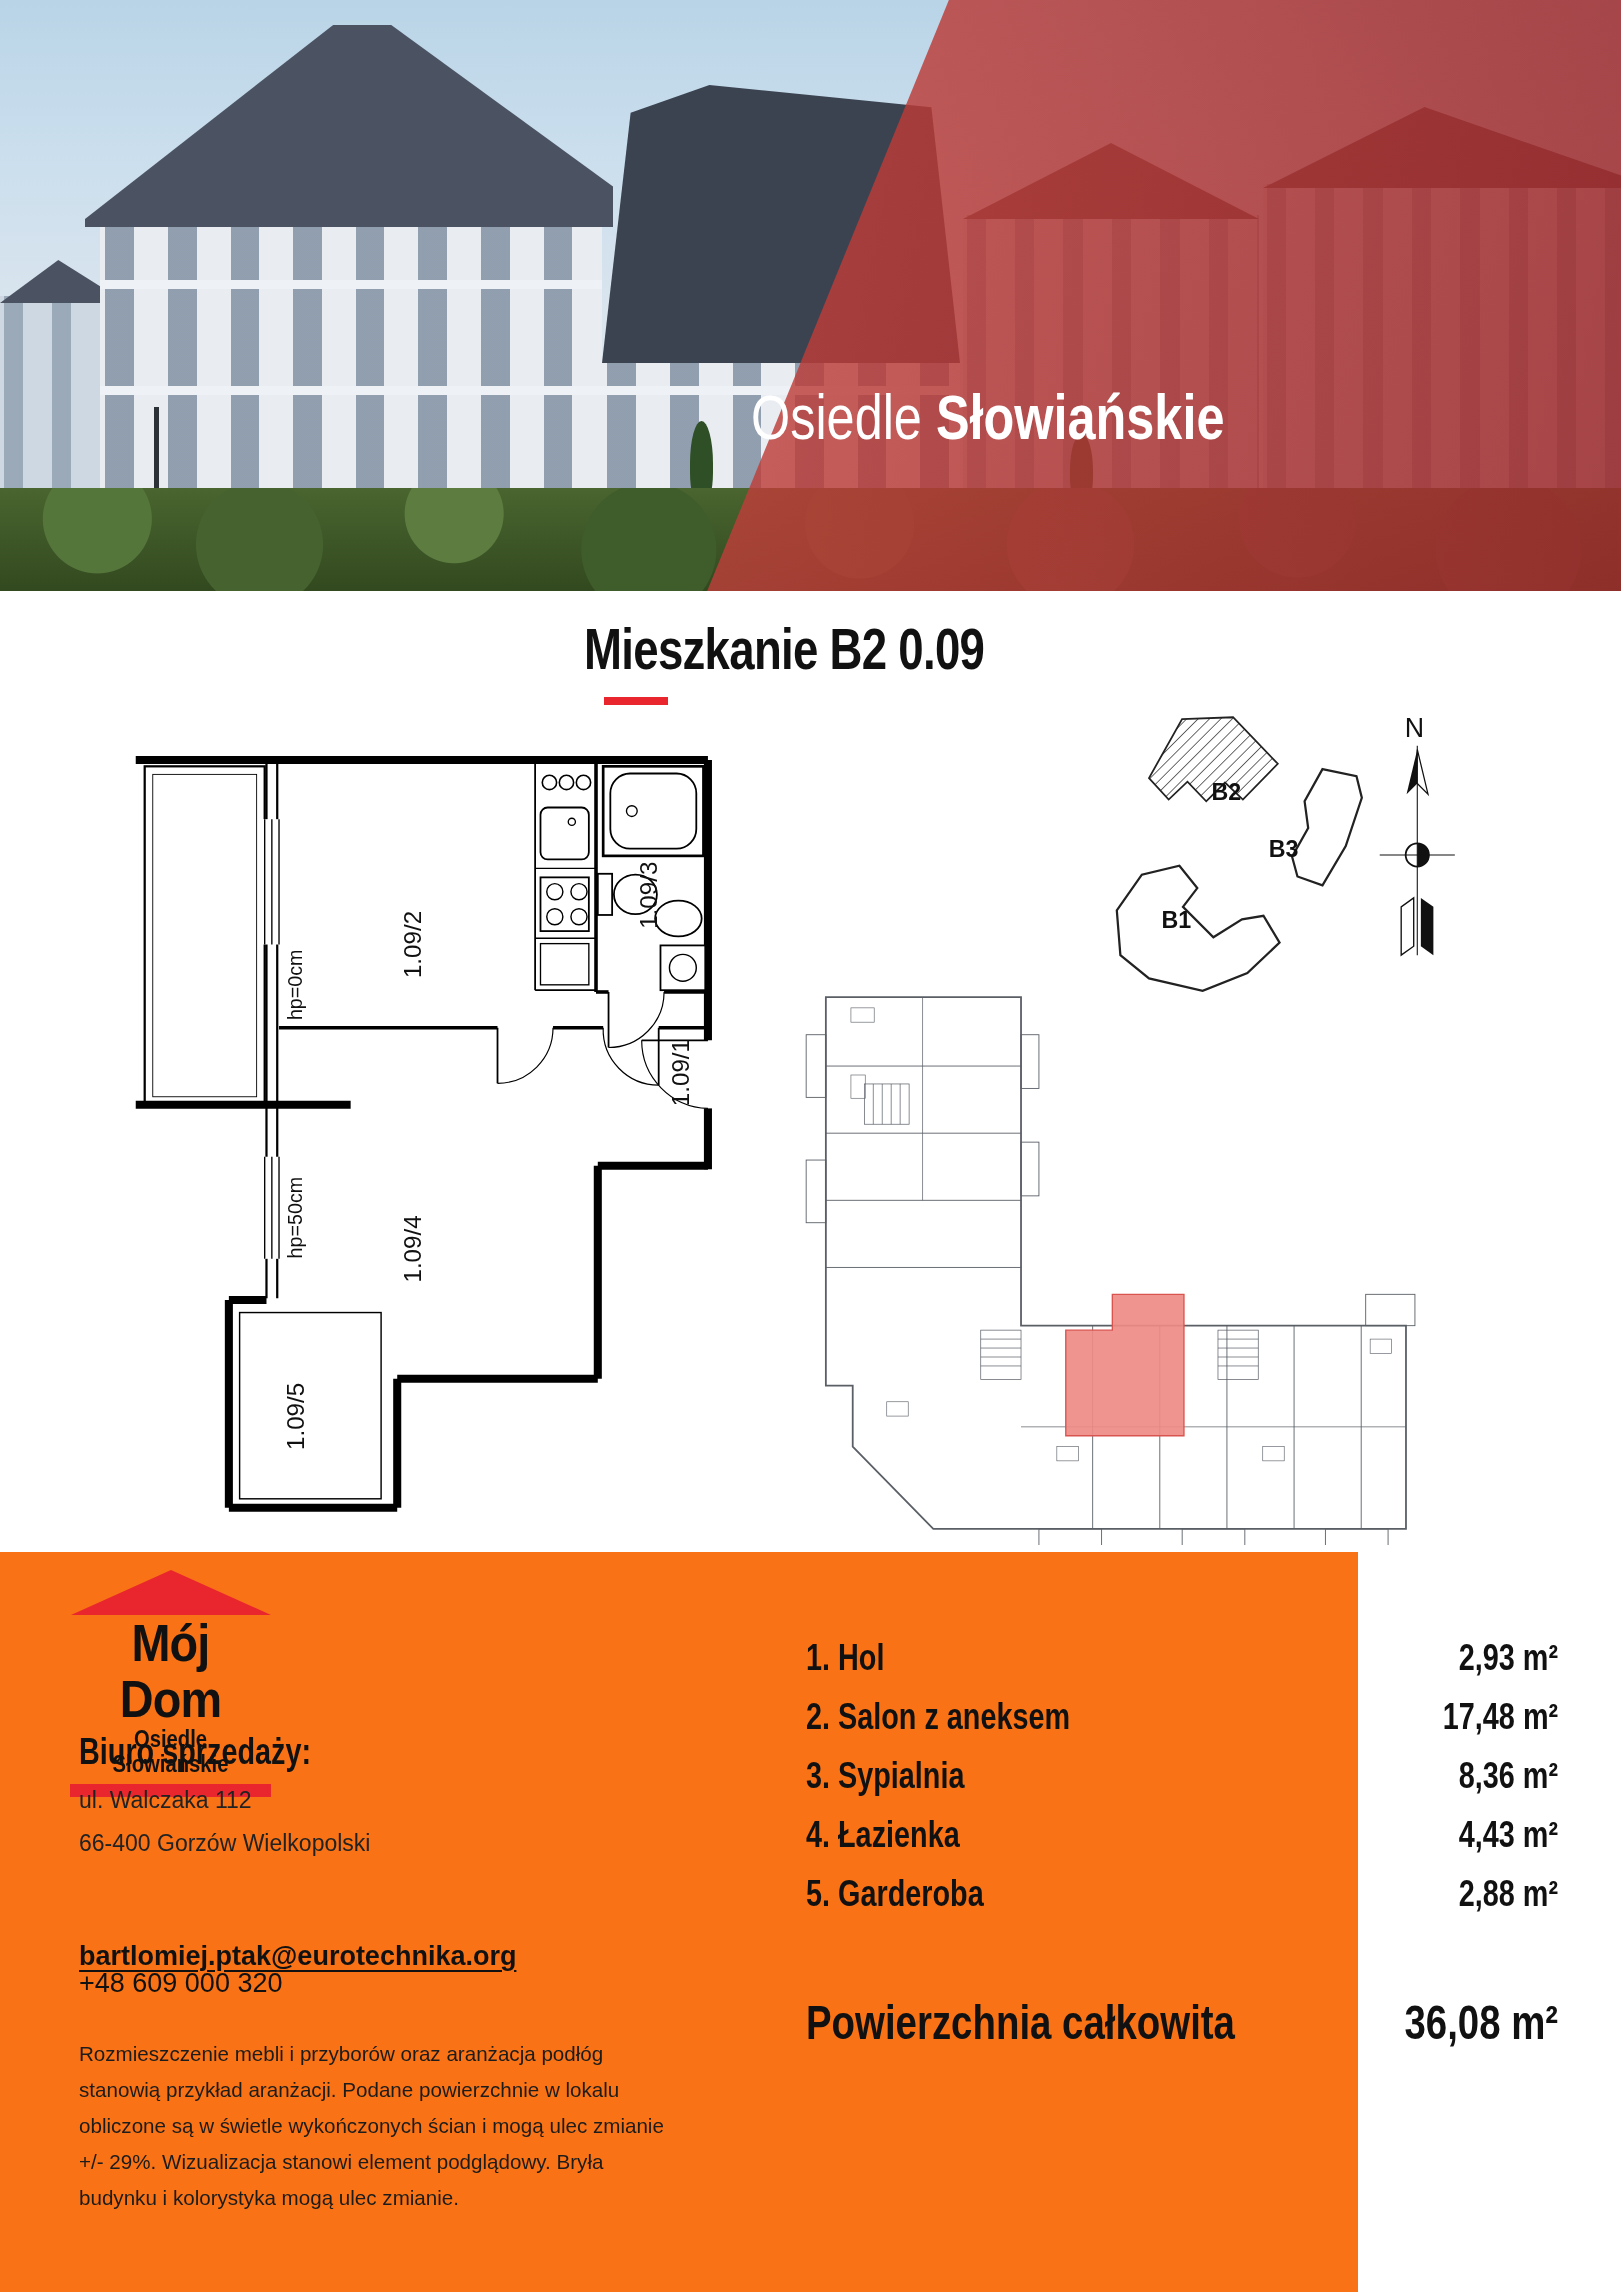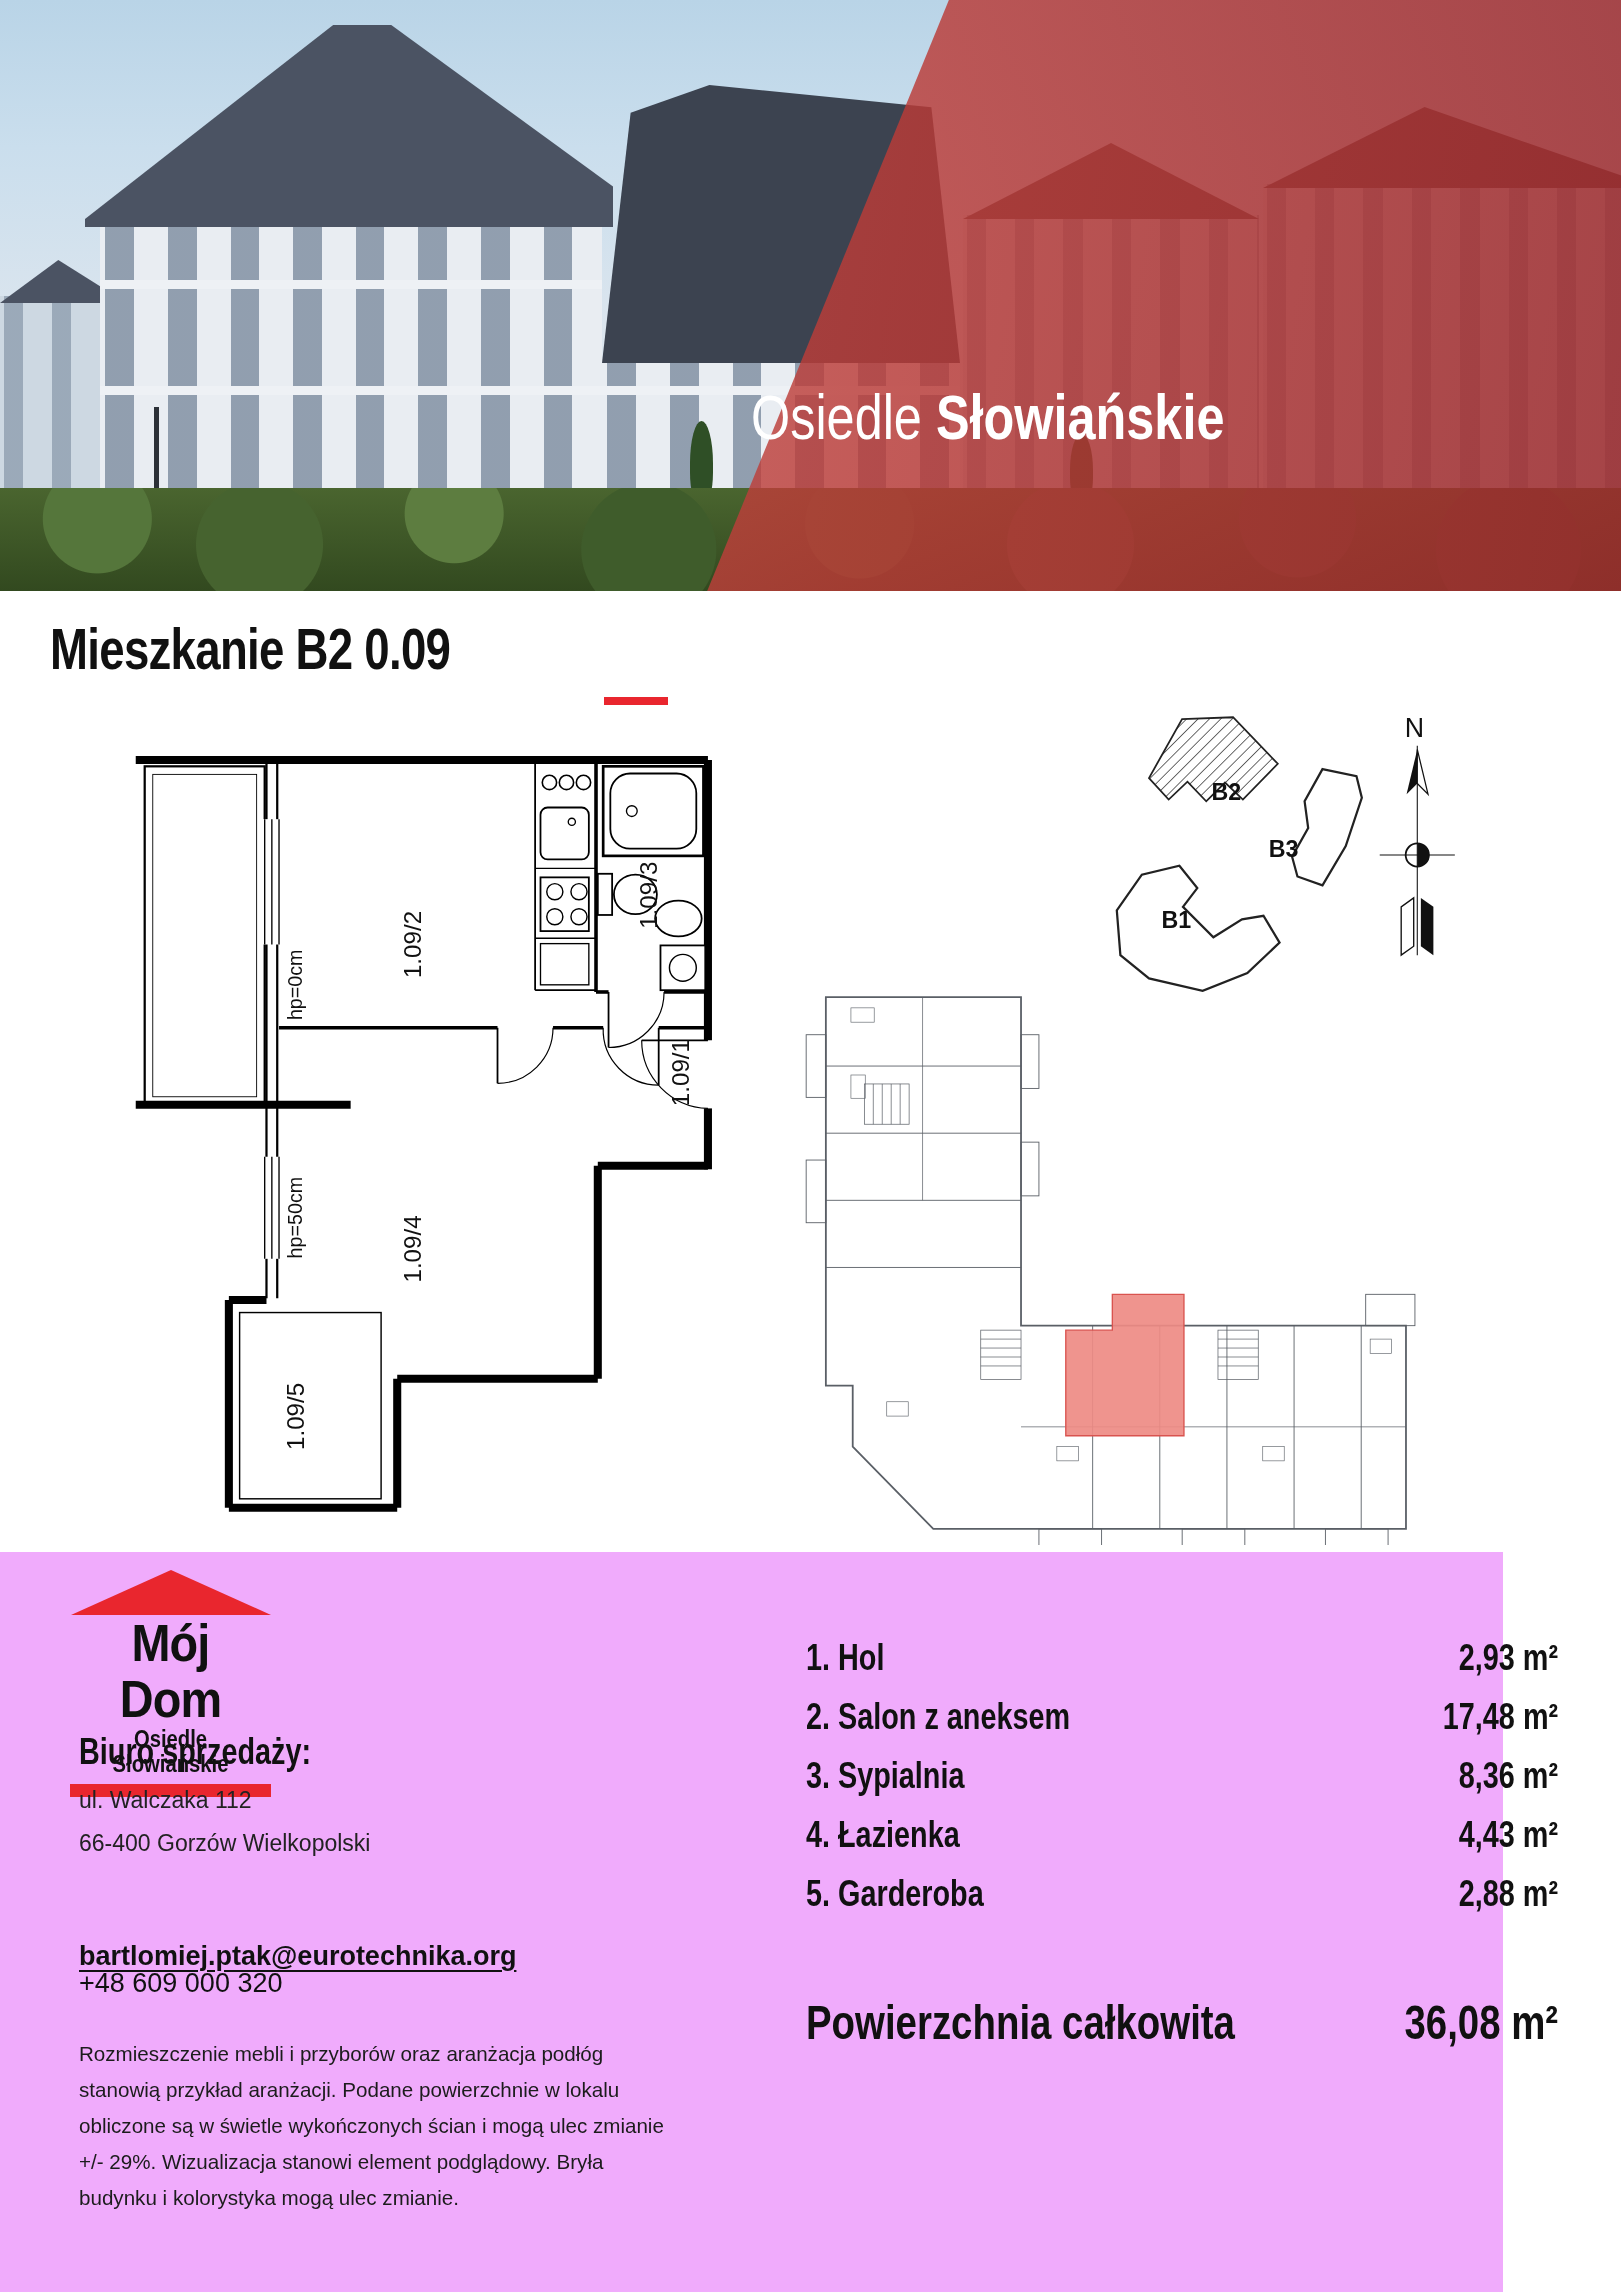--- a/index.html
+++ b/index.html
@@ -36,26 +36,26 @@
       linear-gradient(180deg,#4a652f 0%,#32491f 100%);}
   .cypress{position:absolute;width:23px;background:#2f4f26;border-radius:50% 50% 40% 40%;}
   .red-overlay{position:absolute;left:0;top:0;width:1622px;height:591px;
     background:linear-gradient(100deg,rgba(210,92,84,0.80) 0%,rgba(186,58,54,0.82) 55%,rgba(158,42,44,0.85) 100%);
     clip-path:polygon(58.5% 0,100% 0,100% 100%,43.6% 100%);}
   .hero-title{position:absolute;left:751px;top:383px;font-size:63px;color:#fff;line-height:1.1;}
   .hero-title .w1{font-weight:normal;}
   .hero-title .w2{font-weight:bold;}
 
   
-  .page-title-wrap{left:0;top:616px;width:1569px;}
+  .page-title-wrap{left:0;top:616px;width:1569px;text-align:center;}
   .page-title{font-size:57px;font-weight:bold;margin:0;letter-spacing:-0.9px;}
   .title-underline{left:604px;top:697px;width:64px;height:8px;background:#e9262e;}
 
   
-  .bottom{left:0;top:1552px;width:1503px;height:741px;background:#f0abfc;}
+  .bottom{left:0;top:1552px;width:1350px;height:741px;background:#f97316;padding-left:8px;}
   .logo{left:70px;top:18px;width:201px;text-align:center;}
   .logo-roof{width:0;height:0;margin:0 auto;
     border-left:100px solid transparent;border-right:100px solid transparent;border-bottom:45px solid #e9262e;}
   .logo-t1{font-size:52px;line-height:56px;transform:scaleX(0.9);transform-origin:50% 50%;display:inline-block;font-weight:bold;letter-spacing:-0.9px;}
   .logo-t2{font-size:23px;line-height:25px;transform:scaleX(0.88);transform-origin:50% 50%;display:inline-block;font-weight:bold;}
   .logo-bar{height:12.5px;background:#e9262e;margin-top:7.2px;}
   .contact-h{left:79px;top:179px;font-size:36px;}
   .addr{font-size:23px;color:#222;}
   .a1{left:79px;top:235px;}
   .a2{left:79px;top:278px;}

